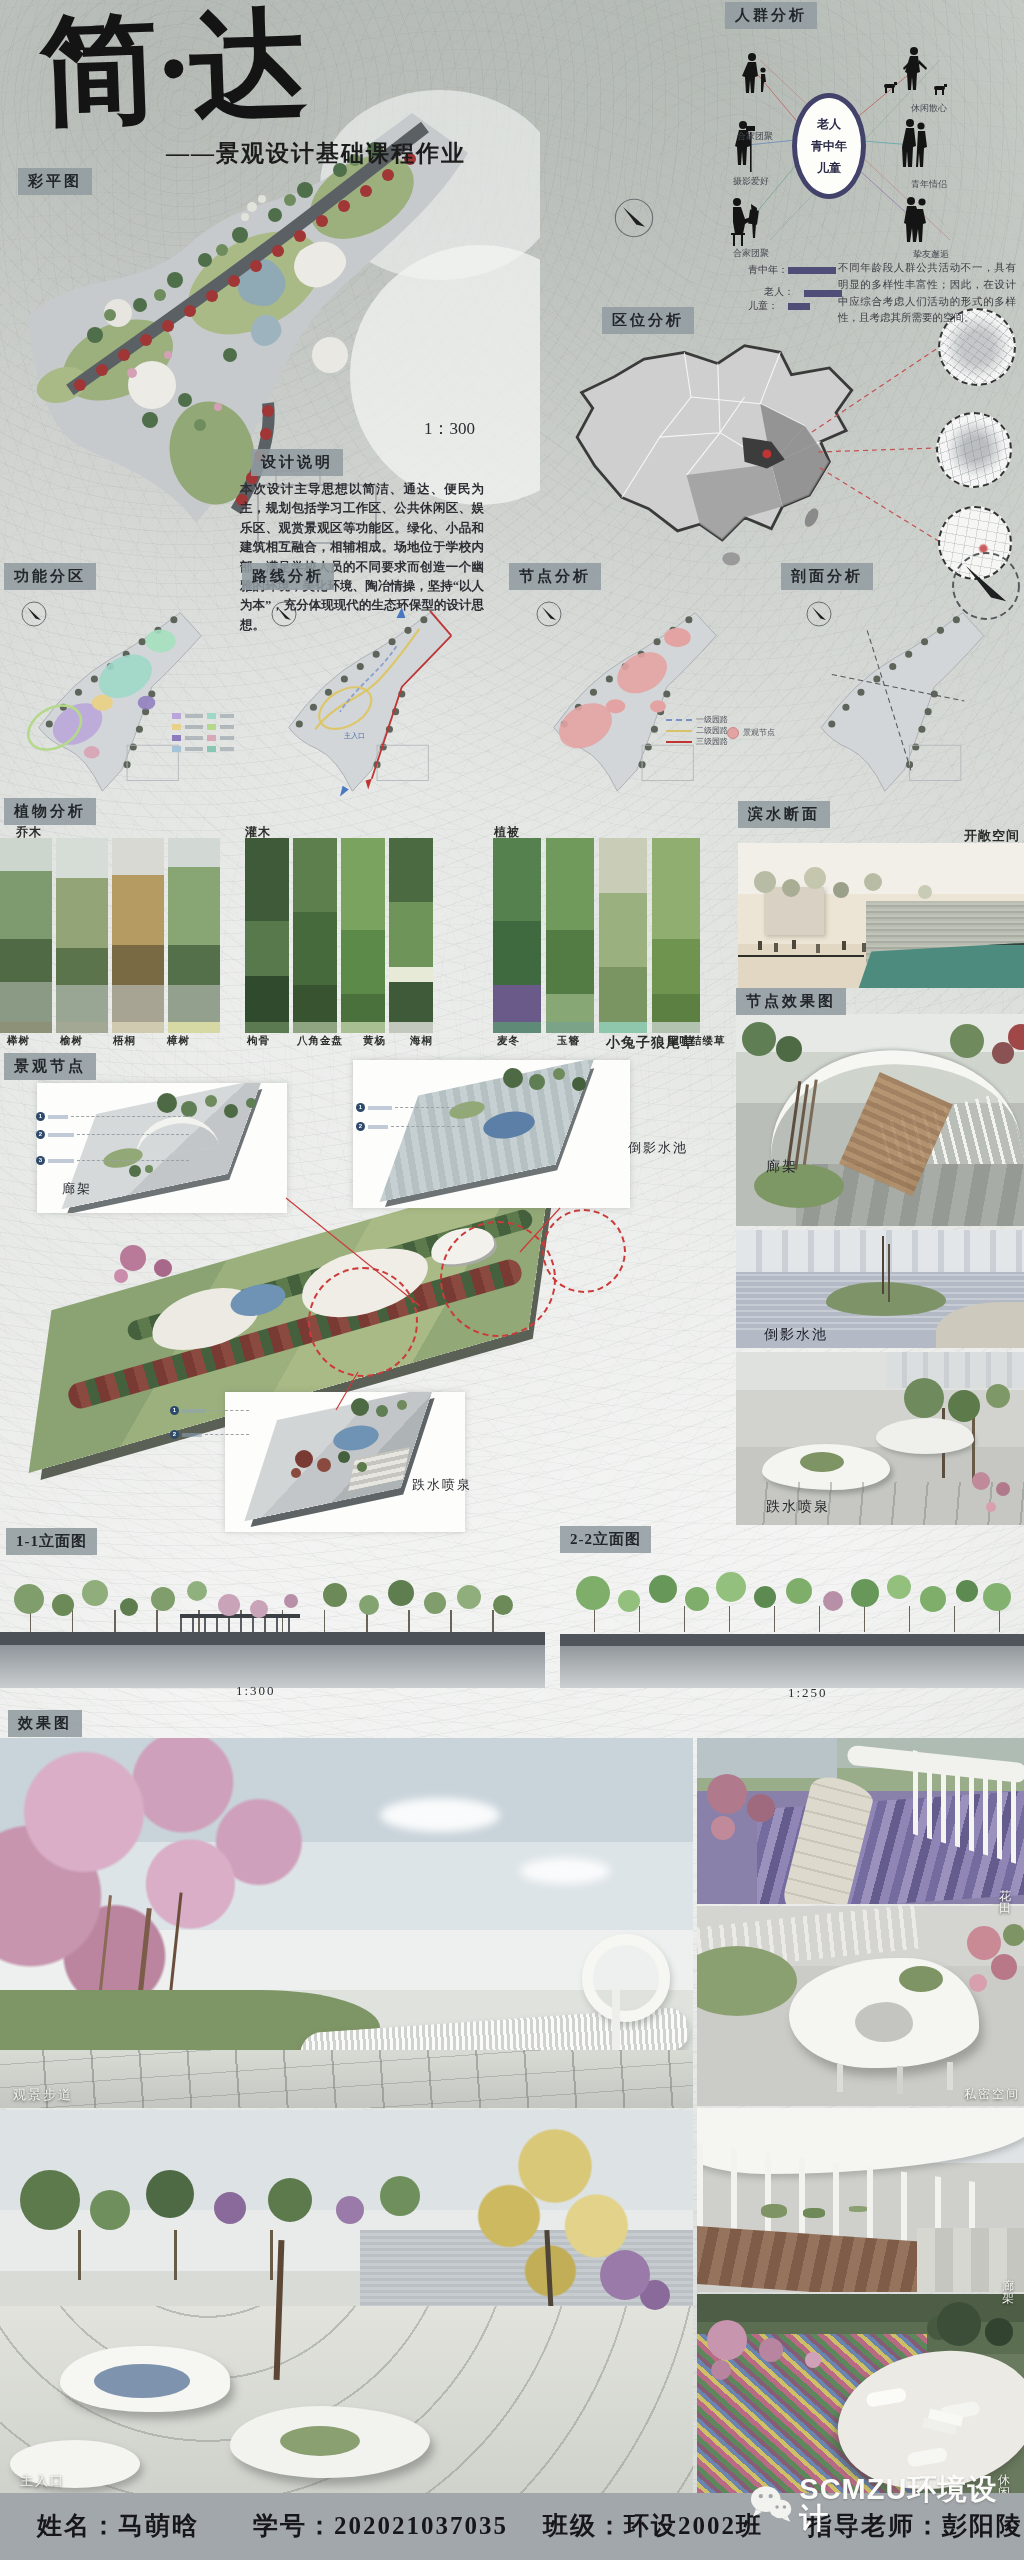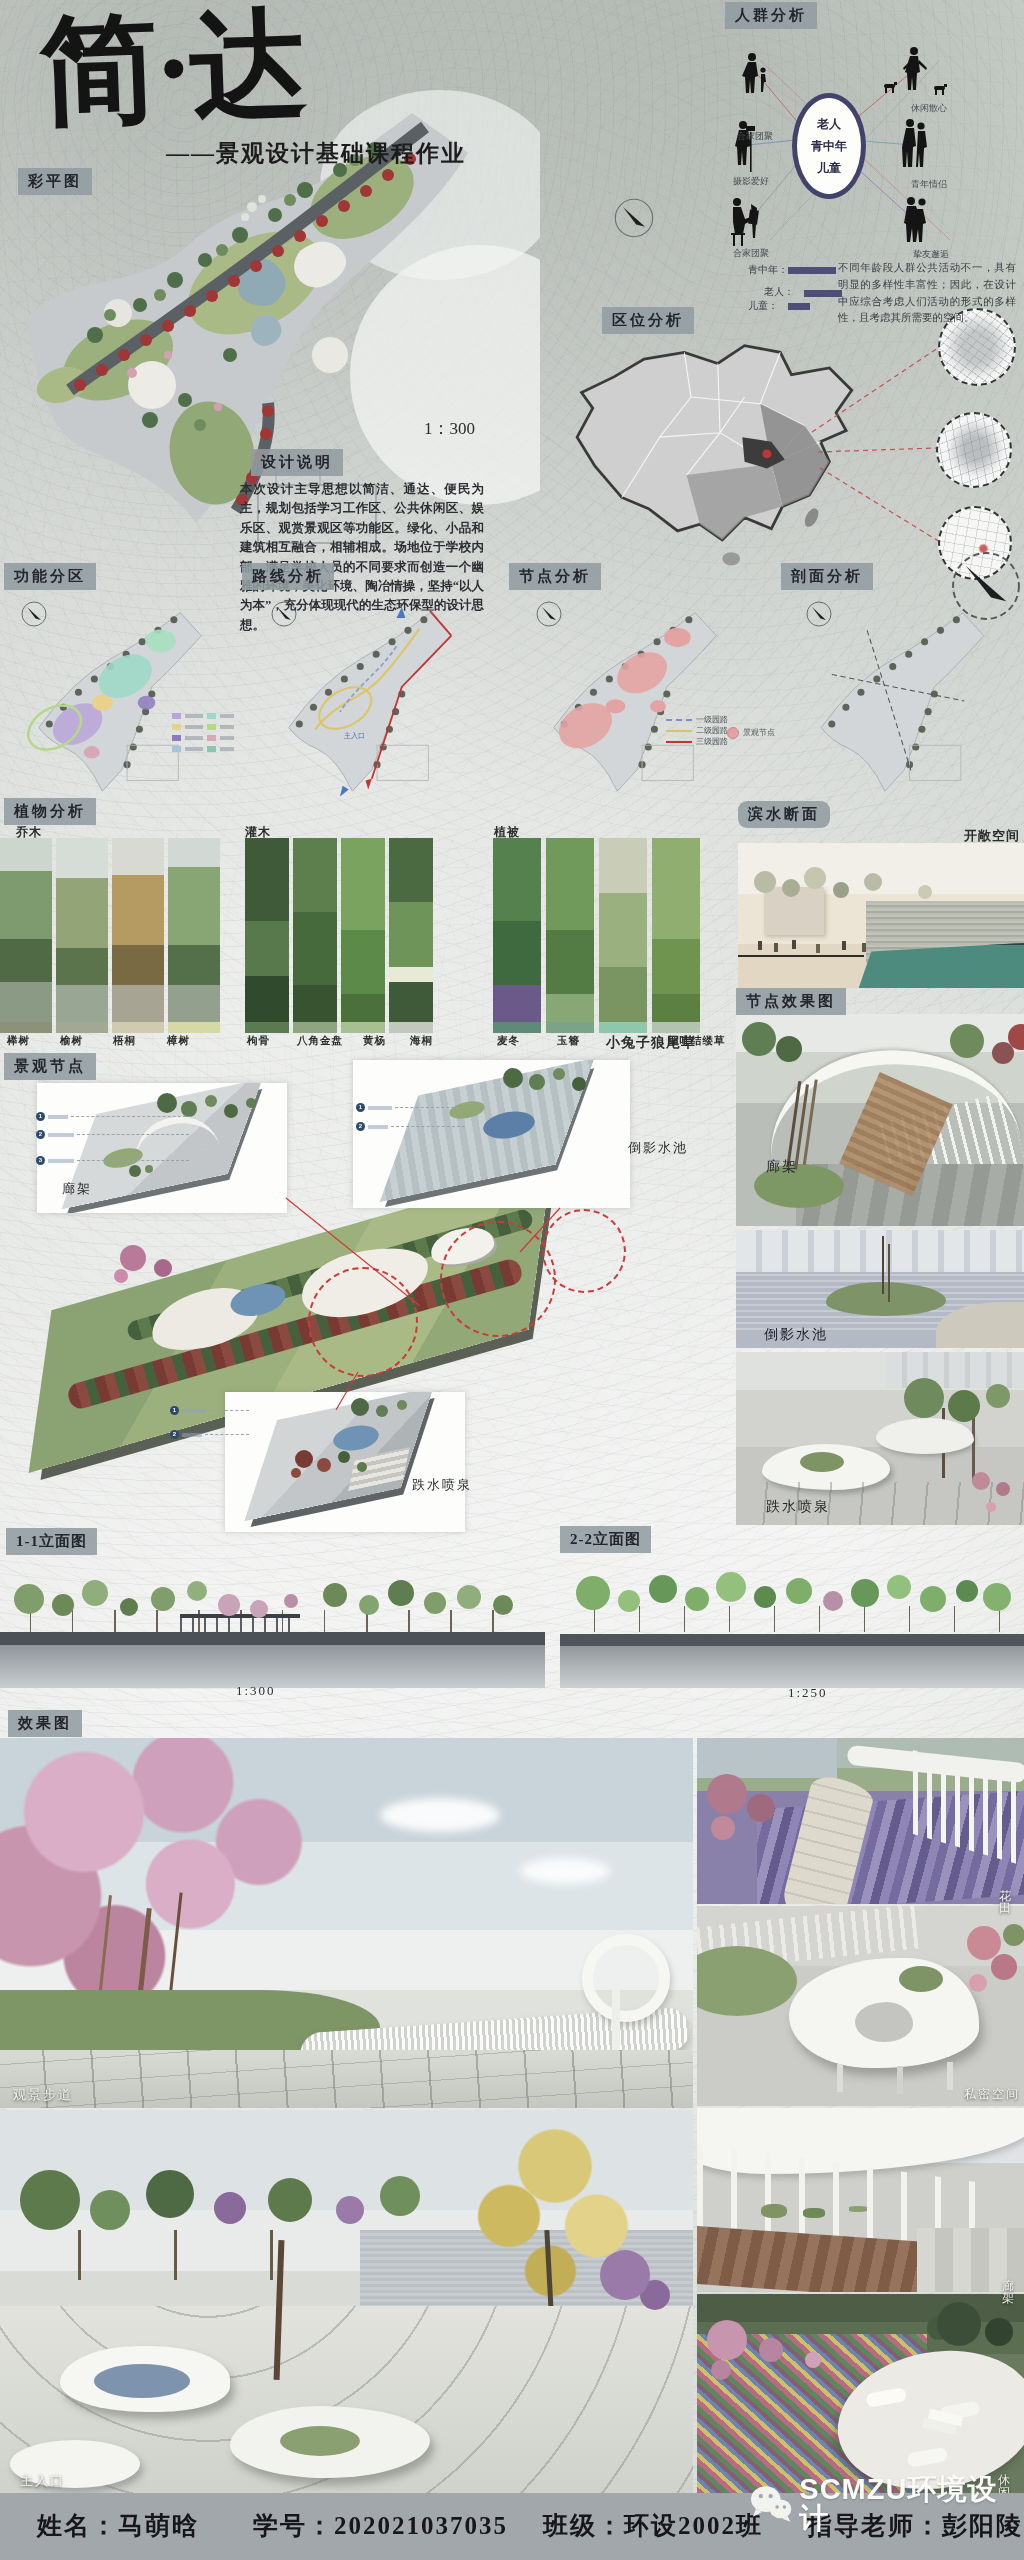--- a/index.html
+++ b/index.html
@@ -438,21 +438,21 @@
   <span class="plain-h" style="left:167px;top:1036px;font-size:10.5px;">樟树</span>
   <span class="plain-h" style="left:247px;top:1036px;font-size:10.5px;">枸骨</span>
   <span class="plain-h" style="left:297px;top:1036px;font-size:10.5px;">八角金盘</span>
   <span class="plain-h" style="left:363px;top:1036px;font-size:10.5px;">黄杨</span>
   <span class="plain-h" style="left:410px;top:1036px;font-size:10.5px;">海桐</span>
   <span class="plain-h" style="left:497px;top:1036px;font-size:10.5px;">麦冬</span>
   <span class="plain-h" style="left:557px;top:1036px;font-size:10.5px;">玉簪</span>
   <span class="plain-h" style="left:606px;top:1036px;font-size:14px;">小兔子狼尾草</span>
   <span class="plain-h" style="left:668px;top:1036px;font-size:10.5px;">细叶结缕草</span>
 
-  <div class="tag" style="left:738px;top:801px;border-radius:9px;">滨水断面</div>
+  <div class="tag" style="left:738px;top:801px;">滨水断面</div>
   <span class="plain-h" style="left:964px;top:829px;font-size:13px;">开敞空间</span>
   <div class="photo" style="left:738px;top:843px;width:286px;height:145px;background:linear-gradient(180deg,#f2efe8 0 35%,#ece4d4 35% 70%,#e2d7c2 70%);">
     <div class="dots" style="left:16px;top:28px;width:22px;height:22px;background:#b9bca4;box-shadow:26px 6px 0 -2px #a8ad94,50px -4px 0 0 #c4c7ae,76px 8px 0 -3px #9aa08a,108px 0 0 -2px #b9bca4,160px 10px 0 -4px #c9ccb4;"></div>
     <div class="abs" style="left:26px;top:44px;width:60px;height:48px;background:#d9d2c4;box-shadow:2px 2px 4px rgba(100,95,80,.3);"></div>
     <div class="abs" style="left:20px;top:98px;width:4px;height:9px;background:#4a463c;box-shadow:16px 2px 0 0 #5a564a,34px -1px 0 0 #4a463c,58px 3px 0 0 #6a6456,84px 0 0 0 #4a463c,104px 2px 0 0 #5a564a;"></div>
     <div class="abs" style="left:128px;top:58px;width:158px;height:62px;opacity:.9;background:repeating-linear-gradient(0deg,#b4b8ae 0 2px,#a2a69c 2px 4px,#bcc0b6 4px 6px);"></div>
     <div class="abs" style="left:120px;top:100px;width:166px;height:45px;background:#4e8b7f;border-top:2px solid #31413b;clip-path:polygon(8% 18%,100% 0,100% 100%,0 100%);"></div>
     <div class="abs" style="left:0;top:112px;width:126px;height:2px;background:#2e2c26;"></div>
   </div>
 

